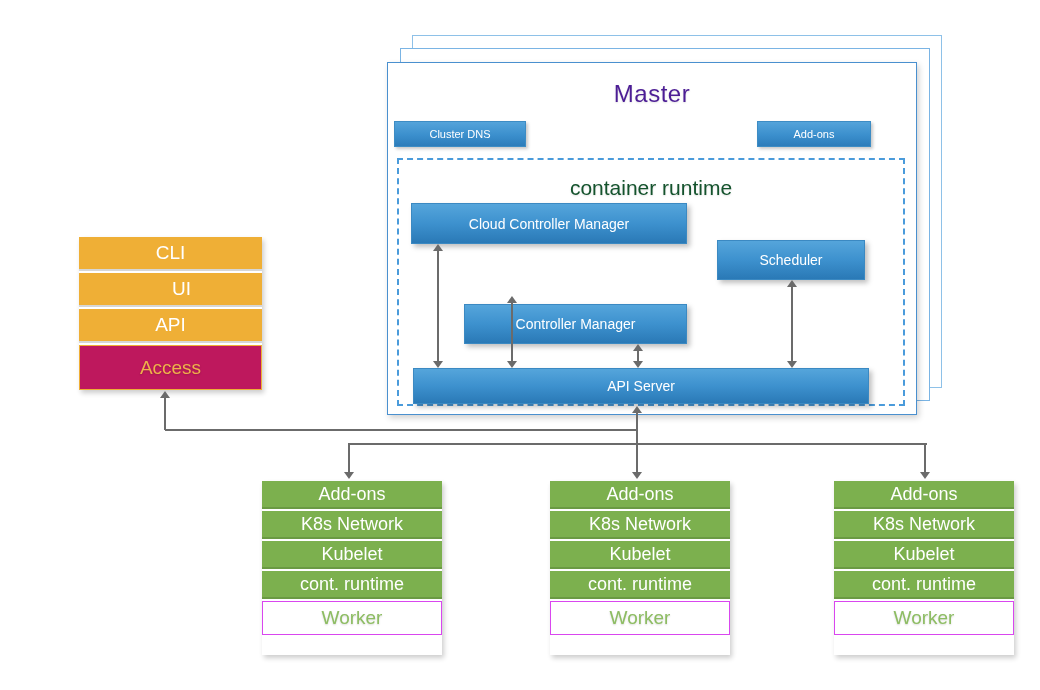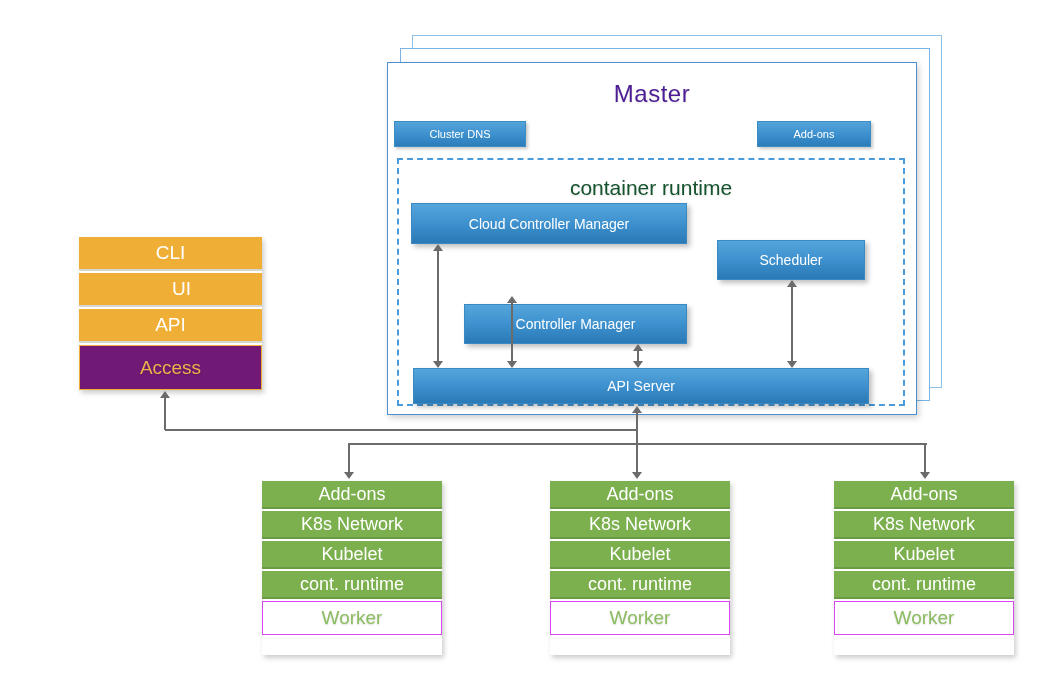--- a/index.html
+++ b/index.html
@@ -74,21 +74,21 @@
   .stack{position:absolute;box-sizing:border-box;}
   .access-stack{left:79px;top:237px;width:183px;height:153px;
     box-shadow:2px 3px 5px rgba(0,0,0,.2);}
   .orange-row{
     position:absolute;left:0;width:183px;height:34px;background:#efaf36;
     color:#ffffff;font-size:19px;display:flex;align-items:center;justify-content:center;
     border-bottom:2px solid #d6d6d6;box-sizing:border-box;
   }
   .o1{top:0;} .o2{top:36px;padding-left:22px;} .o3{top:72px;}
   .access-foot{
-    position:absolute;left:0;top:108px;width:183px;height:45px;background:#701a75;
+    position:absolute;left:0;top:108px;width:183px;height:45px;background:#be185d;
     border:1px solid #efaf36;box-sizing:border-box;color:#efb14a;font-size:19px;
     display:flex;align-items:center;justify-content:center;
     text-shadow:0 1px 2px rgba(0,0,0,.18);
   }
 
   
   .worker{position:absolute;top:481px;width:180px;height:174px;
     box-shadow:2px 3px 5px rgba(0,0,0,.2);}
   .w1{left:262px;} .w2{left:550px;} .w3{left:834px;}
   .green-row{

